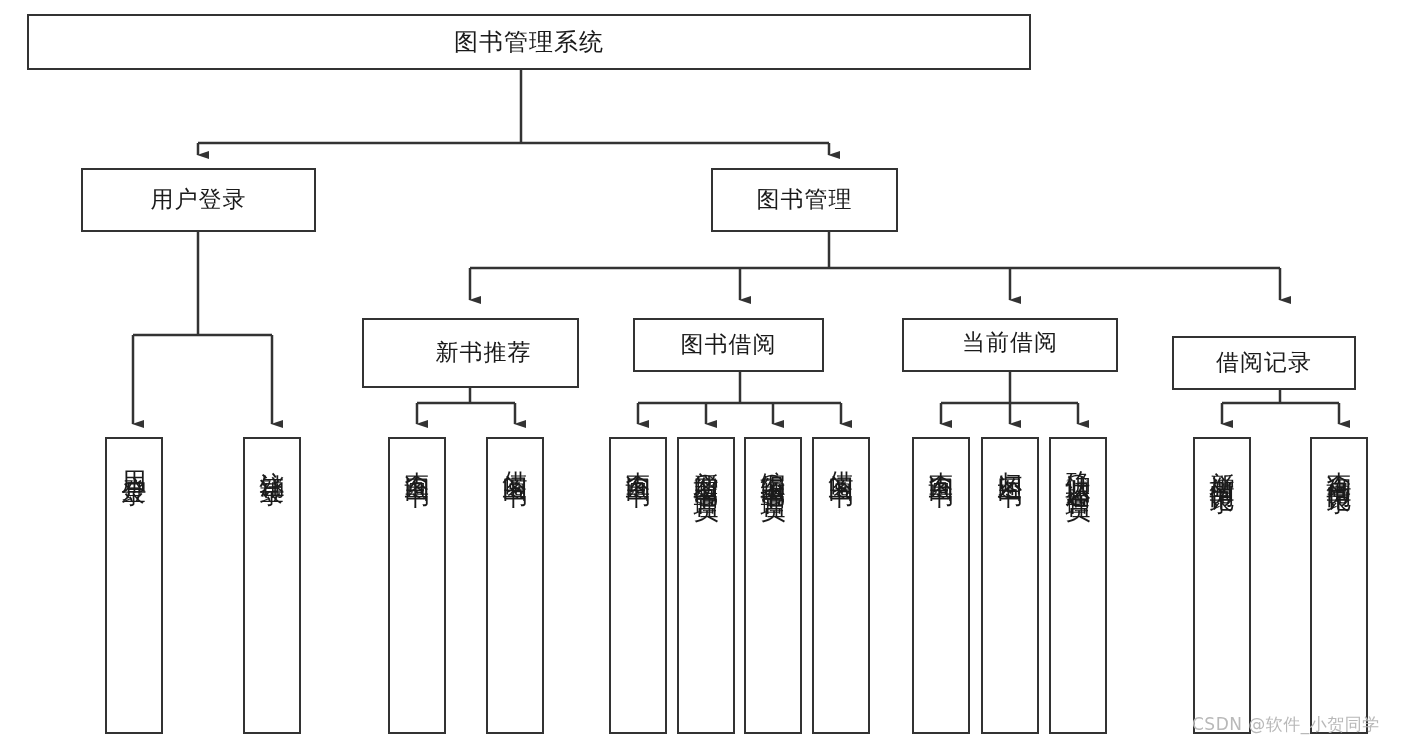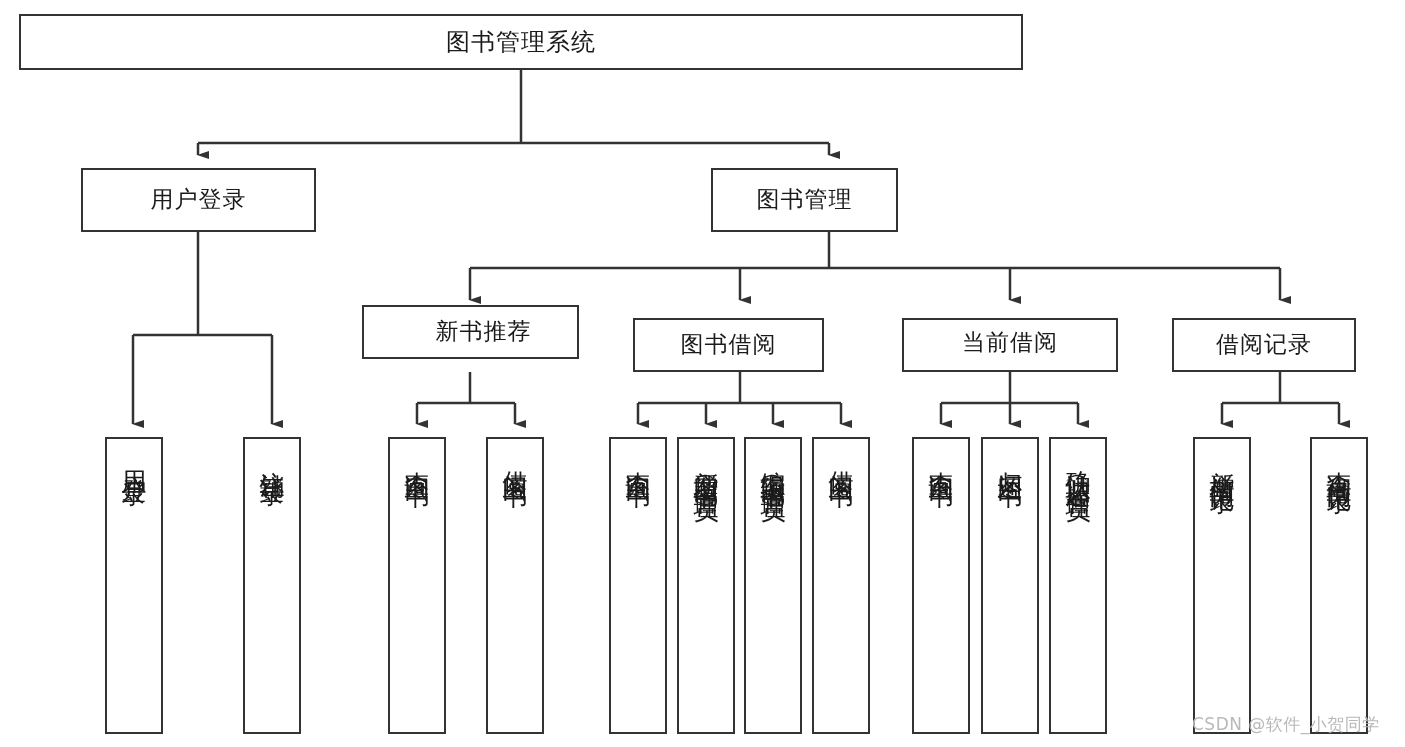--- a/index.html
+++ b/index.html
@@ -127,41 +127,41 @@
     </g>
 
     <g>
       <path d="M1280,372 L1280,403" stroke="#333333" stroke-width="2.5" fill="none"></path>
       <path d="M1222,403 L1339,403" stroke="#333333" stroke-width="2.5" fill="none"></path>
       <path d="M1222,403 L1222,424" stroke="#333333" stroke-width="2.5" fill="none" marker-end="url(#arrowhead)"></path>
       <path d="M1339,403 L1339,424" stroke="#333333" stroke-width="2.5" fill="none" marker-end="url(#arrowhead)"></path>
     </g>
   </svg>
 
-  <div class="node horiz root" style="left:19px; top:14px; width:1004px; height:56px;">
+  <div class="node horiz root" style="left:27px; top:14px; width:1004px; height:56px;">
     <span class="label">图书管理系统</span>
   </div>
 
   <div class="node horiz" style="left:81px; top:168px; width:235px; height:64px;">
     <span class="label">用户登录</span>
   </div>
   <div class="node horiz" style="left:711px; top:168px; width:187px; height:64px;">
     <span class="label">图书管理</span>
   </div>
 
-  <div class="node horiz" style="left:362px; top:305px; width:217px; height:54px;padding-left:26px;">
+  <div class="node horiz" style="left:362px; top:318px; width:217px; height:70px;padding-left:26px;">
     <span class="label">新书推荐</span>
   </div>
   <div class="node horiz" style="left:633px; top:318px; width:191px; height:54px;">
     <span class="label">图书借阅</span>
   </div>
   <div class="node horiz" style="left:902px; top:318px; width:216px; height:54px;font-family:Liberation Mono, monospace;">
     <span class="label">当前借阅</span>
   </div>
-  <div class="node horiz" style="left:1172px; top:318px; width:184px; height:54px;">
+  <div class="node horiz" style="left:1172px; top:336px; width:184px; height:54px;">
     <span class="label">借阅记录</span>
   </div>
 
   <div class="node vert" style="left:105px; top:437px; width:58px; height:297px;">
     <span class="label">用户登录</span>
   </div>
   <div class="node vert" style="left:243px; top:437px; width:58px; height:297px;">
     <span class="label">注销登录</span>
   </div>
 

